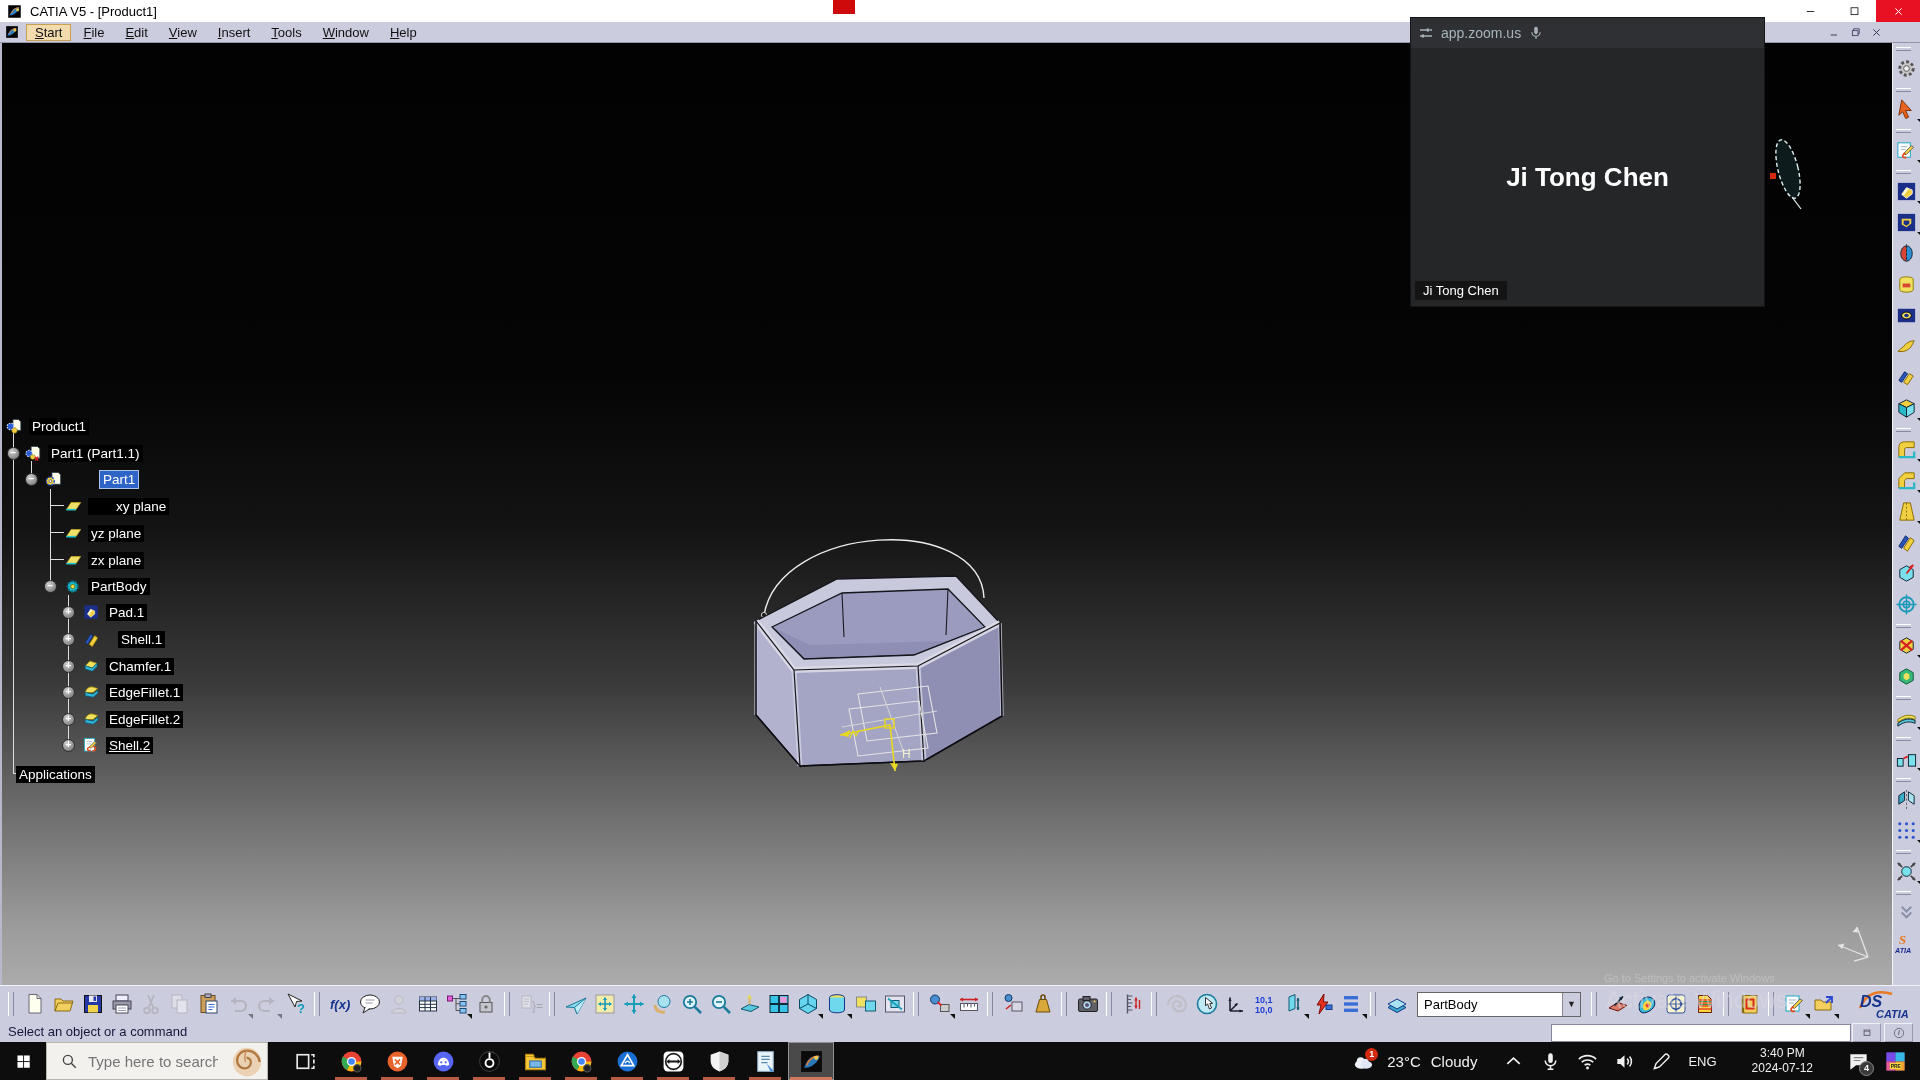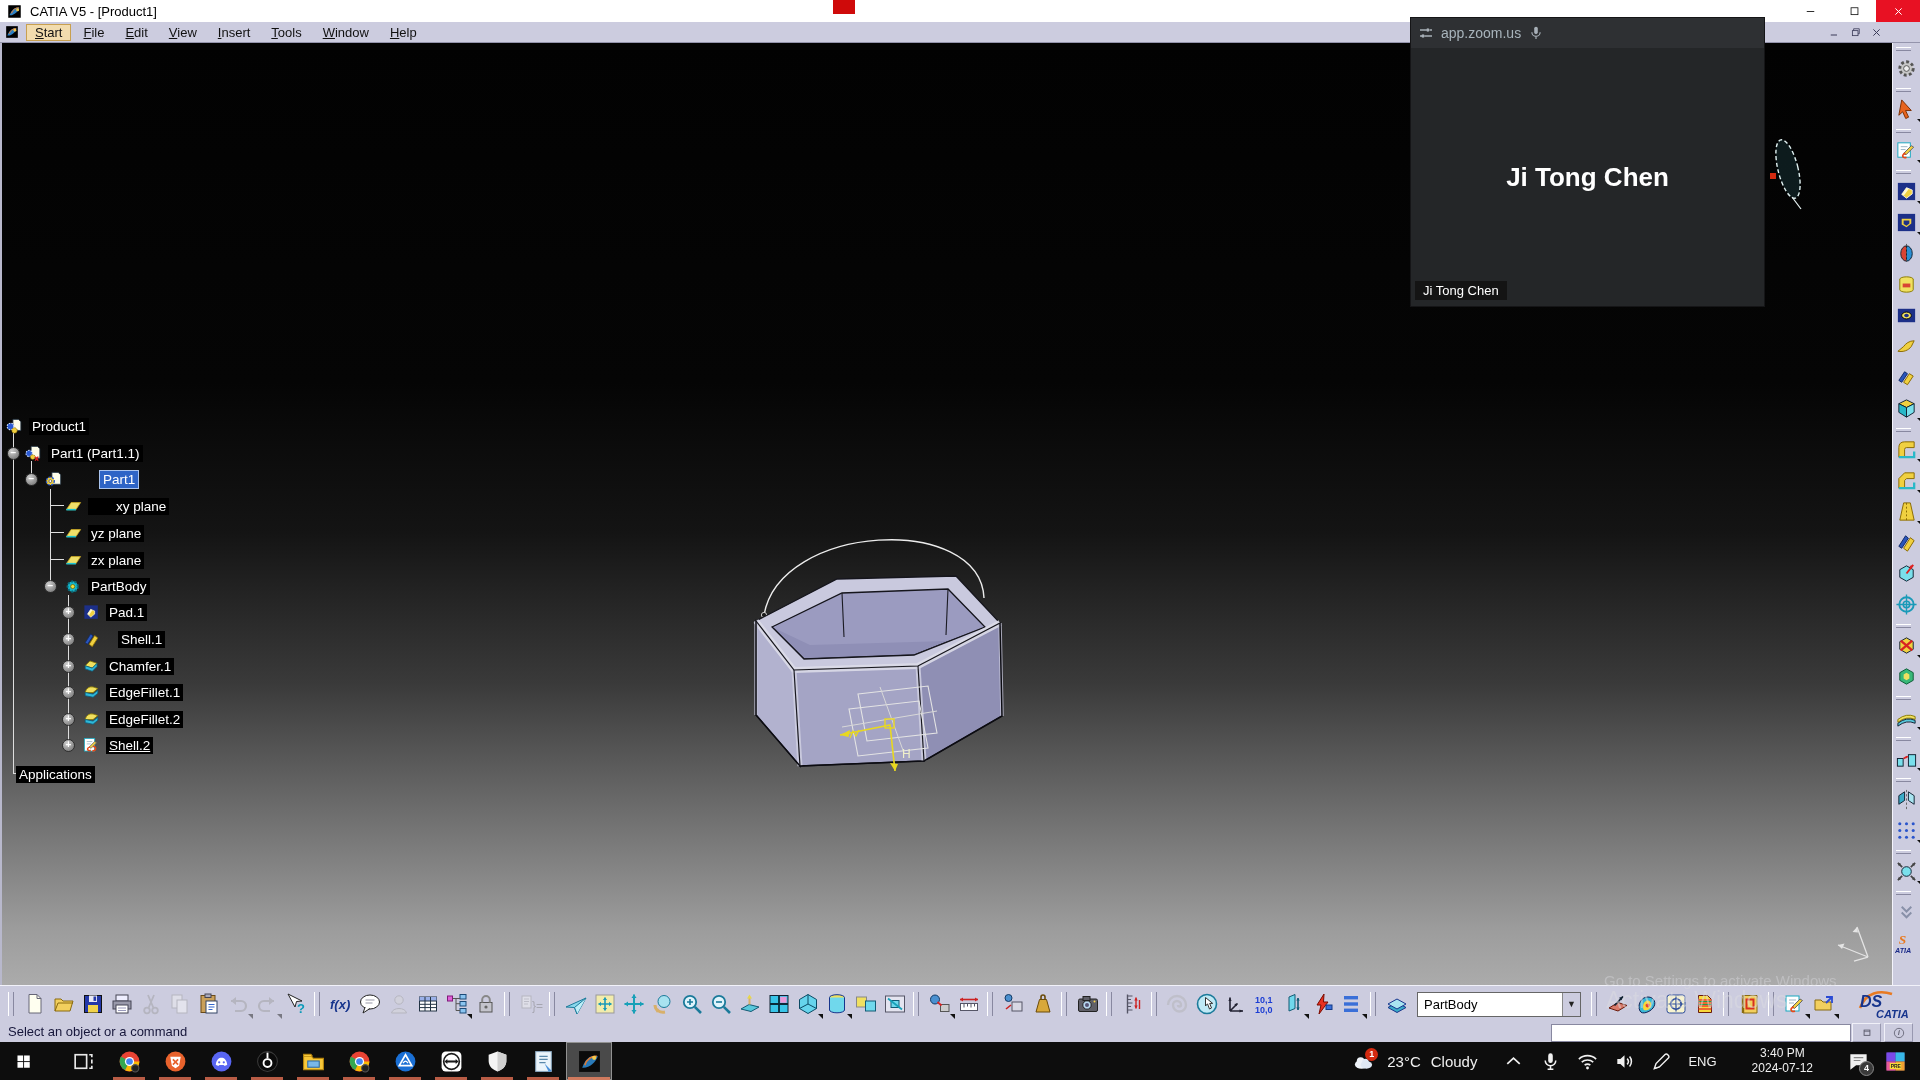--- a/index.html
+++ b/index.html
@@ -31,21 +31,21 @@
   #tree{position:absolute;left:0;top:0;width:280px;height:790px;}
   .tline{position:absolute;background:#dedede;}
   .texp{position:absolute;width:13px;height:13px;border-radius:50%;background:radial-gradient(circle at 35% 30%,#cfcfcf,#6a6a6a);border:1px solid #2e2e2e;color:#fff;font-size:10px;line-height:10px;text-align:center;font-weight:bold;box-sizing:border-box;}
   .ticon{position:absolute;width:19px;height:19px;}
   .ticon svg{width:100%;height:100%;}
   .tlab{position:absolute;background:#000;color:#fff;font-size:13.5px;padding:0 3px;line-height:17px;white-space:nowrap;}
   .tlab.sel{background:#2e64c6;box-shadow:0 0 0 1px #aac4ee;}
   .tlab.und{text-decoration:underline;}
   
   .wm1{position:absolute;left:1604px;top:944px;font-size:23px;color:rgba(220,220,225,.5);z-index:40;pointer-events:none;}
-  .wm2{position:absolute;left:1604px;top:972px;font-size:15px;color:rgba(220,220,225,.42);z-index:40;pointer-events:none;}
+  .wm2{position:absolute;left:1604px;top:972px;font-size:11px;color:rgba(220,220,225,.42);z-index:40;pointer-events:none;}
   
   #zoomwin{position:absolute;left:1411px;top:18px;width:353px;height:288px;background:#242628;z-index:50;box-shadow:0 0 0 1px #151517;}
   .zw-header{height:30px;background:#2e3033;display:flex;align-items:center;}
   .zw-header .zic{width:18px;height:18px;margin:0 6px;}
   .zw-header .zic svg{width:100%;height:100%;}
   .zw-url{color:#a8b4bc;font-size:14px;}
   .zw-mic{margin-left:auto;}
   .zw-body{position:relative;height:258px;display:flex;align-items:center;justify-content:center;}
   .zw-name{color:#fff;font-size:26px;font-weight:bold;}
   .zw-tag{position:absolute;left:4px;bottom:6px;background:#141414;color:#fff;font-size:13px;padding:2px 8px;}
@@ -920,20 +920,32 @@
 
   <div id="taskbar">
     <div class="tk-start">
         <svg viewBox="0 0 24 24">
           <rect x="3.5" y="3.5" width="8" height="8" fill="#fff"></rect>
           <rect x="12.8" y="3.5" width="8" height="8" fill="#fff"></rect>
           <rect x="3.5" y="12.8" width="8" height="8" fill="#fff"></rect>
           <rect x="12.8" y="12.8" width="8" height="8" fill="#fff"></rect>
         </svg>
       </div>
+    <div class="tk-search">
+      <span class="mag"><svg viewBox="0 0 24 24">
+            <circle cx="10.5" cy="10.5" r="6" fill="none" stroke="#444" stroke-width="1.8"></circle>
+            <path d="M15 15l6 6" stroke="#444" stroke-width="1.8"></path>
+          </svg></span>
+      <input placeholder="Type here to search" style="">
+      <span class="tk-shell"><svg viewBox="0 0 24 24">
+            <circle cx="12" cy="12" r="10" fill="#ecd2b4"></circle>
+            <path d="M21 12a9 9 0 0 0-9-8 7 7 0 0 0-7 7 5.5 5.5 0 0 0 5.5 5.5A4.2 4.2 0 0 0 14.7 12a3 3 0 0 0-3-3" fill="none" stroke="#b07840" stroke-width="1.6"></path>
+            <path d="M12 4c-2 2.5-2 5-1 8" stroke="#c89060" stroke-width="1" fill="none"></path>
+          </svg></span>
+    </div>
     <div id="tk-apps">
         <div class="tk-app">
           <svg viewBox="0 0 24 24">
             <rect x="4" y="5.5" width="11" height="13" fill="none" stroke="#e8e8e8" stroke-width="1.6"></rect>
             <path d="M17.5 5.5H20v2.5M17.5 18.5H20V16M20 10v4" stroke="#e8e8e8" stroke-width="1.6" fill="none"></path>
           </svg>
         </div>
         <div class="tk-app">
           <svg viewBox="0 0 24 24">
             <circle cx="12" cy="12" r="9.5" fill="#e84334"></circle>

